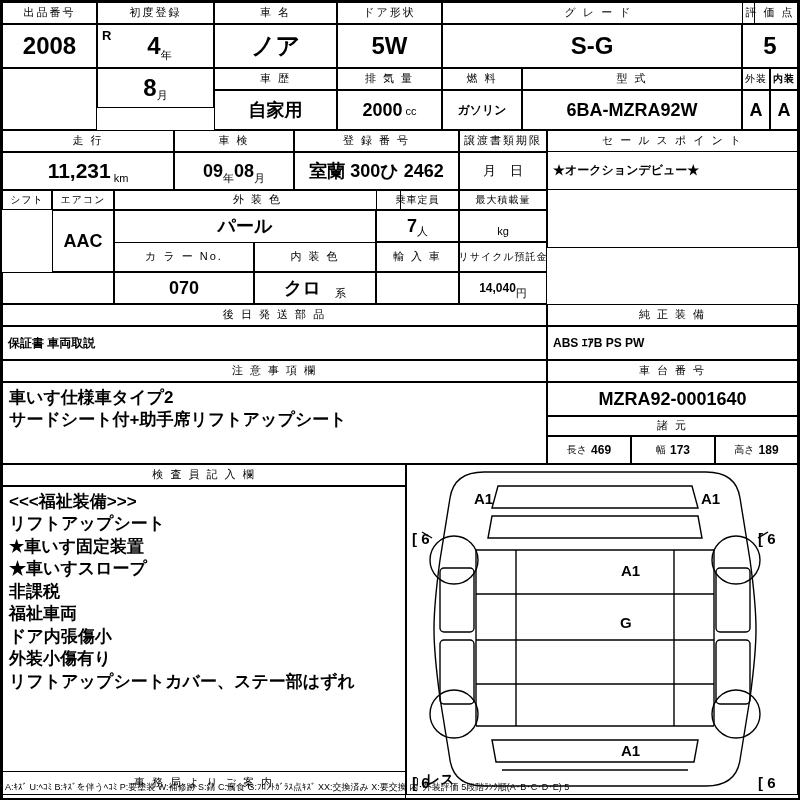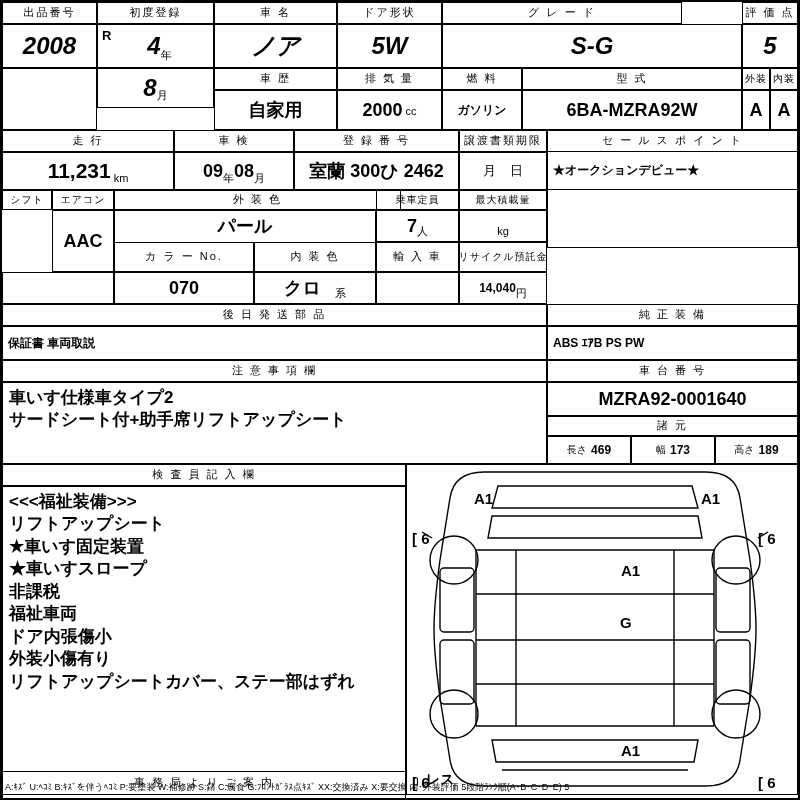--- a/index.html
+++ b/index.html
@@ -23,21 +23,21 @@
     display: flex;
     align-items: center;
     justify-content: center;
     overflow: hidden;
     line-height: 1.05;
     white-space: nowrap;
   }
   .lbl { font-size: 11px; letter-spacing: 2px; }
   .lbl-sm { font-size: 10px; letter-spacing: 1px; }
   .val { font-size: 21px; font-weight: bold; }
-  .val-lg { font-size: 24px; font-weight: bold; font-style: italic; }
+  .val-lg { font-size: 24px; font-weight: bold; }
   .val-md { font-size: 18px; font-weight: bold; }
   .val-sm { font-size: 12px; font-weight: bold; }
   .unit { font-size: 11px; font-weight: normal; letter-spacing: 0; }
   .left { justify-content: flex-start; padding-left: 5px; }
   .textblock {
     position: absolute;
     display: block;
     padding: 3px 5px;
     font-size: 17px;
     font-weight: bold;
@@ -63,42 +63,42 @@
 </style>
 </head>
 <body>
 
 <div id="sheet">
 
   <div class="cell lbl" style="left:0;top:0;width:95px;height:22px;">出品番号</div>
   <div class="cell lbl" style="left:95px;top:0;width:117px;height:22px;">初度登録</div>
   <div class="cell lbl" style="left:212px;top:0;width:123px;height:22px;">車 名</div>
   <div class="cell lbl" style="left:335px;top:0;width:105px;height:22px;">ドア形状</div>
-  <div class="cell lbl" style="left:440px;top:0;width:240px;height:22px;">グ レ ー ド</div>
+  <div class="cell lbl" style="left:440px;top:0;width:313px;height:22px;">グ レ ー ド</div>
   <div class="cell lbl" style="left:740px;top:0;width:56px;height:22px;">評 価 点</div>
 
   <div class="cell val-lg" style="left:0;top:22px;width:95px;height:44px;">2008</div>
 
   <div class="cell" style="left:95px;top:22px;width:117px;height:44px;">
     <span class="lbl-sm" style="position:absolute;left:4px;top:4px;font-size:13px;font-weight:bold;">R</span>
     <span class="val-lg" style="margin-left:8px;">4</span>
     <span class="unit" style="align-self:flex-end;padding-bottom:5px;">年</span>
   </div>
 
   <div class="cell val-lg" style="left:212px;top:22px;width:123px;height:44px;">ノア</div>
   <div class="cell val-lg" style="left:335px;top:22px;width:105px;height:44px;">5W</div>
   <div class="cell val-lg" style="left:440px;top:22px;width:300px;height:44px;">S-G</div>
   <div class="cell val-lg" style="left:740px;top:22px;width:56px;height:44px;">5</div>
 
   <div class="cell lbl" style="left:212px;top:66px;width:123px;height:22px;">車 歴</div>
   <div class="cell lbl" style="left:335px;top:66px;width:105px;height:22px;">排 気 量</div>
   <div class="cell lbl" style="left:440px;top:66px;width:80px;height:22px;">燃 料</div>
   <div class="cell lbl" style="left:520px;top:66px;width:220px;height:22px;">型 式</div>
   <div class="cell lbl-sm" style="left:740px;top:66px;width:28px;height:22px;">外装</div>
-  <div class="cell lbl-sm" style="left:768px;top:66px;width:28px;height:22px;">内装</div>
+  <div class="cell lbl-sm" style="left:768px;top:66px;width:28px;height:22px;font-weight:bold;">内装</div>
 
   <div class="cell" style="left:95px;top:66px;width:117px;height:40px;">
     <span class="val-lg">8</span>
     <span class="unit" style="align-self:flex-end;padding-bottom:5px;">月</span>
   </div>
   <div class="cell val-md" style="left:212px;top:88px;width:123px;height:40px;">自家用</div>
   <div class="cell" style="left:335px;top:88px;width:105px;height:40px;">
     <span class="val-md">2000</span>
     <span class="unit" style="align-self:flex-end;padding-bottom:11px;padding-left:3px;">cc</span>
   </div>

